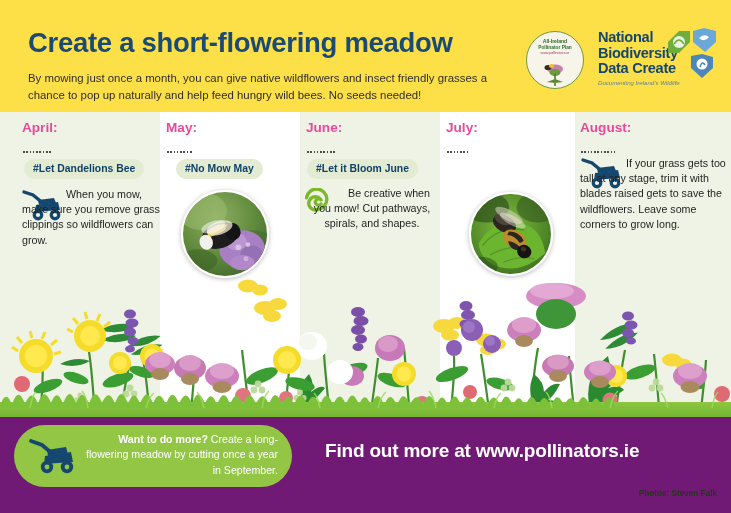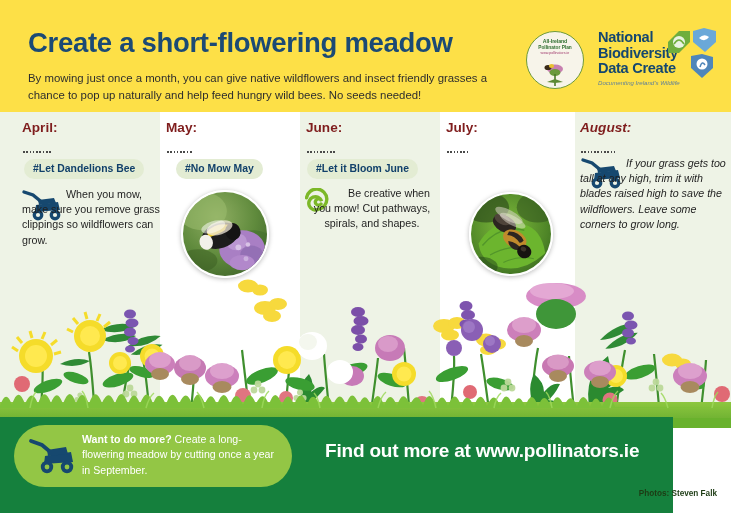--- a/index.html
+++ b/index.html
@@ -50,21 +50,21 @@
   .pp-badge .thistle { position:absolute; left:50%; top:30px; transform:translateX(-50%); }
   .nb-text { position:absolute; left:76px; top:2px;margin-left:8px; }
   .nb-text .l { font-size:14.6px; font-weight:bold; color:#14476f; line-height:15.5px; letter-spacing:-0.3px;}
   .nb-tag { font-size:6.1px; font-style:italic; color:#5e7f99; margin-top:2px;}
   .nb-marks { position:absolute; right:0; top:0; width:54px; height:52px; }
 
   
   .col { position:absolute; top:112px; height:305px; }
   .month-label {
     position:absolute; top:8px; left:0;
-    font-size:13.6px; font-weight:bold; color:#7f1d1d;
+    font-size:13.6px; font-weight:bold; color:#ec4899;
   }
   .dots { position:absolute; top:27px; left:1px; height:3px; }
   .dots i { display:inline-block; width:1.6px; height:2.4px; background:#4a4a4a; margin-right:1.7px;}
   .pill {
     position:absolute; top:47px;
     background:#e3ecd3; border-radius:11px;
     padding:4px 9px 4.5px 9px;
     font-size:10.4px; font-weight:bold; color:#11406a;
     white-space:nowrap;
   }
@@ -81,22 +81,23 @@
   }
   .photo .ph-inner { width:100%; height:100%; position:relative; }
 
   
   .mower { position:absolute; }
   .spiral { position:absolute; }
 
   
   .meadow { position:absolute; left:0; top:268px; width:731px; height:160px; }
   .banner {
-    position:absolute; left:0; top:417px; width:673px; height:96px;
-    background:#15803d;
+    position:absolute; left:0; top:417px; width:731px; height:96px;
+    background:#701a75;
+    text-align:right;
   }
   .banner-panel {
     position:absolute; left:14px; top:8px; width:278px; height:62px;
     background:#93c645; border-radius:31px;
   }
   .banner-text {
     position:absolute; left:82px; top:15px; width:196px;
     font-size:10.6px; line-height:15.4px; color:#ffffff;
   }
   .banner-text b { font-weight:bold; }
@@ -267,35 +268,35 @@
           <ellipse cx="62" cy="52" rx="7.5" ry="7" fill="#171310"></ellipse>
           <ellipse cx="60" cy="50" rx="3" ry="2.4" fill="#3d332a"></ellipse>
           <ellipse cx="30" cy="26" rx="16" ry="5.5" fill="#d9d4c6" opacity="0.55"></ellipse>
           <ellipse cx="36" cy="29" rx="15" ry="5" fill="#efeade" opacity="0.45"></ellipse>
         </g>
         <ellipse cx="10" cy="76" rx="18" ry="10" fill="#24461a" opacity="0.5"></ellipse>
       </svg>
     </div>
   </div>
 
-  <div class="col" style="left:580px; width:146px;font-style:italic;">
+  <div class="col" style="left:580px; width:146px;">
     <div class="month-label">August:</div>
     <div class="dots">
       <i></i><i></i><i></i><i></i><i></i><i></i><i></i><i></i><i></i><i></i><i></i>
     </div>
     <svg class="mower" style="left:-1px; top:45px;" width="46" height="34" viewBox="0 0 46 34">
       <path d="M4 3 L13 6 L24 15" stroke="#16486f" stroke-width="3.4" fill="none" stroke-linecap="round"></path>
       <path d="M16 16 L39 13 L41 21 L15 23 Z" fill="#16486f"></path>
       <path d="M18 11 L35 9 L37 14 L19 16 Z" fill="#16486f"></path>
       <circle cx="18" cy="26" r="5.4" fill="#16486f"></circle>
         <circle cx="18" cy="26" r="2.1" fill="#eef3e6"></circle>
       <circle cx="36" cy="26" r="5.4" fill="#16486f"></circle>
         <circle cx="36" cy="26" r="2.1" fill="#eef3e6"></circle>
     </svg>
-    <div class="body-text" style="left:0px; top:44px; width:146px; text-indent:46px;">If your grass gets too tall at any high, trim it with blades raised high to save the wildflowers. Leave some corners to grow long.</div>
+    <div class="body-text" style="left:0px; top:44px; width:146px; text-indent:46px;">If your grass gets too tall at any stage, trim it with blades raised gets to save the wildflowers. Leave some corners to grow long.</div>
   </div>
 
   <svg class="meadow" viewBox="0 0 731 160" preserveAspectRatio="none">
     <defs>
       <linearGradient id="grassGrad" x1="0" y1="0" x2="0" y2="1">
         <stop offset="0%" stop-color="#8dc73f"></stop>
           <stop offset="100%" stop-color="#61a82c"></stop>
       </linearGradient>
     </defs>
 

